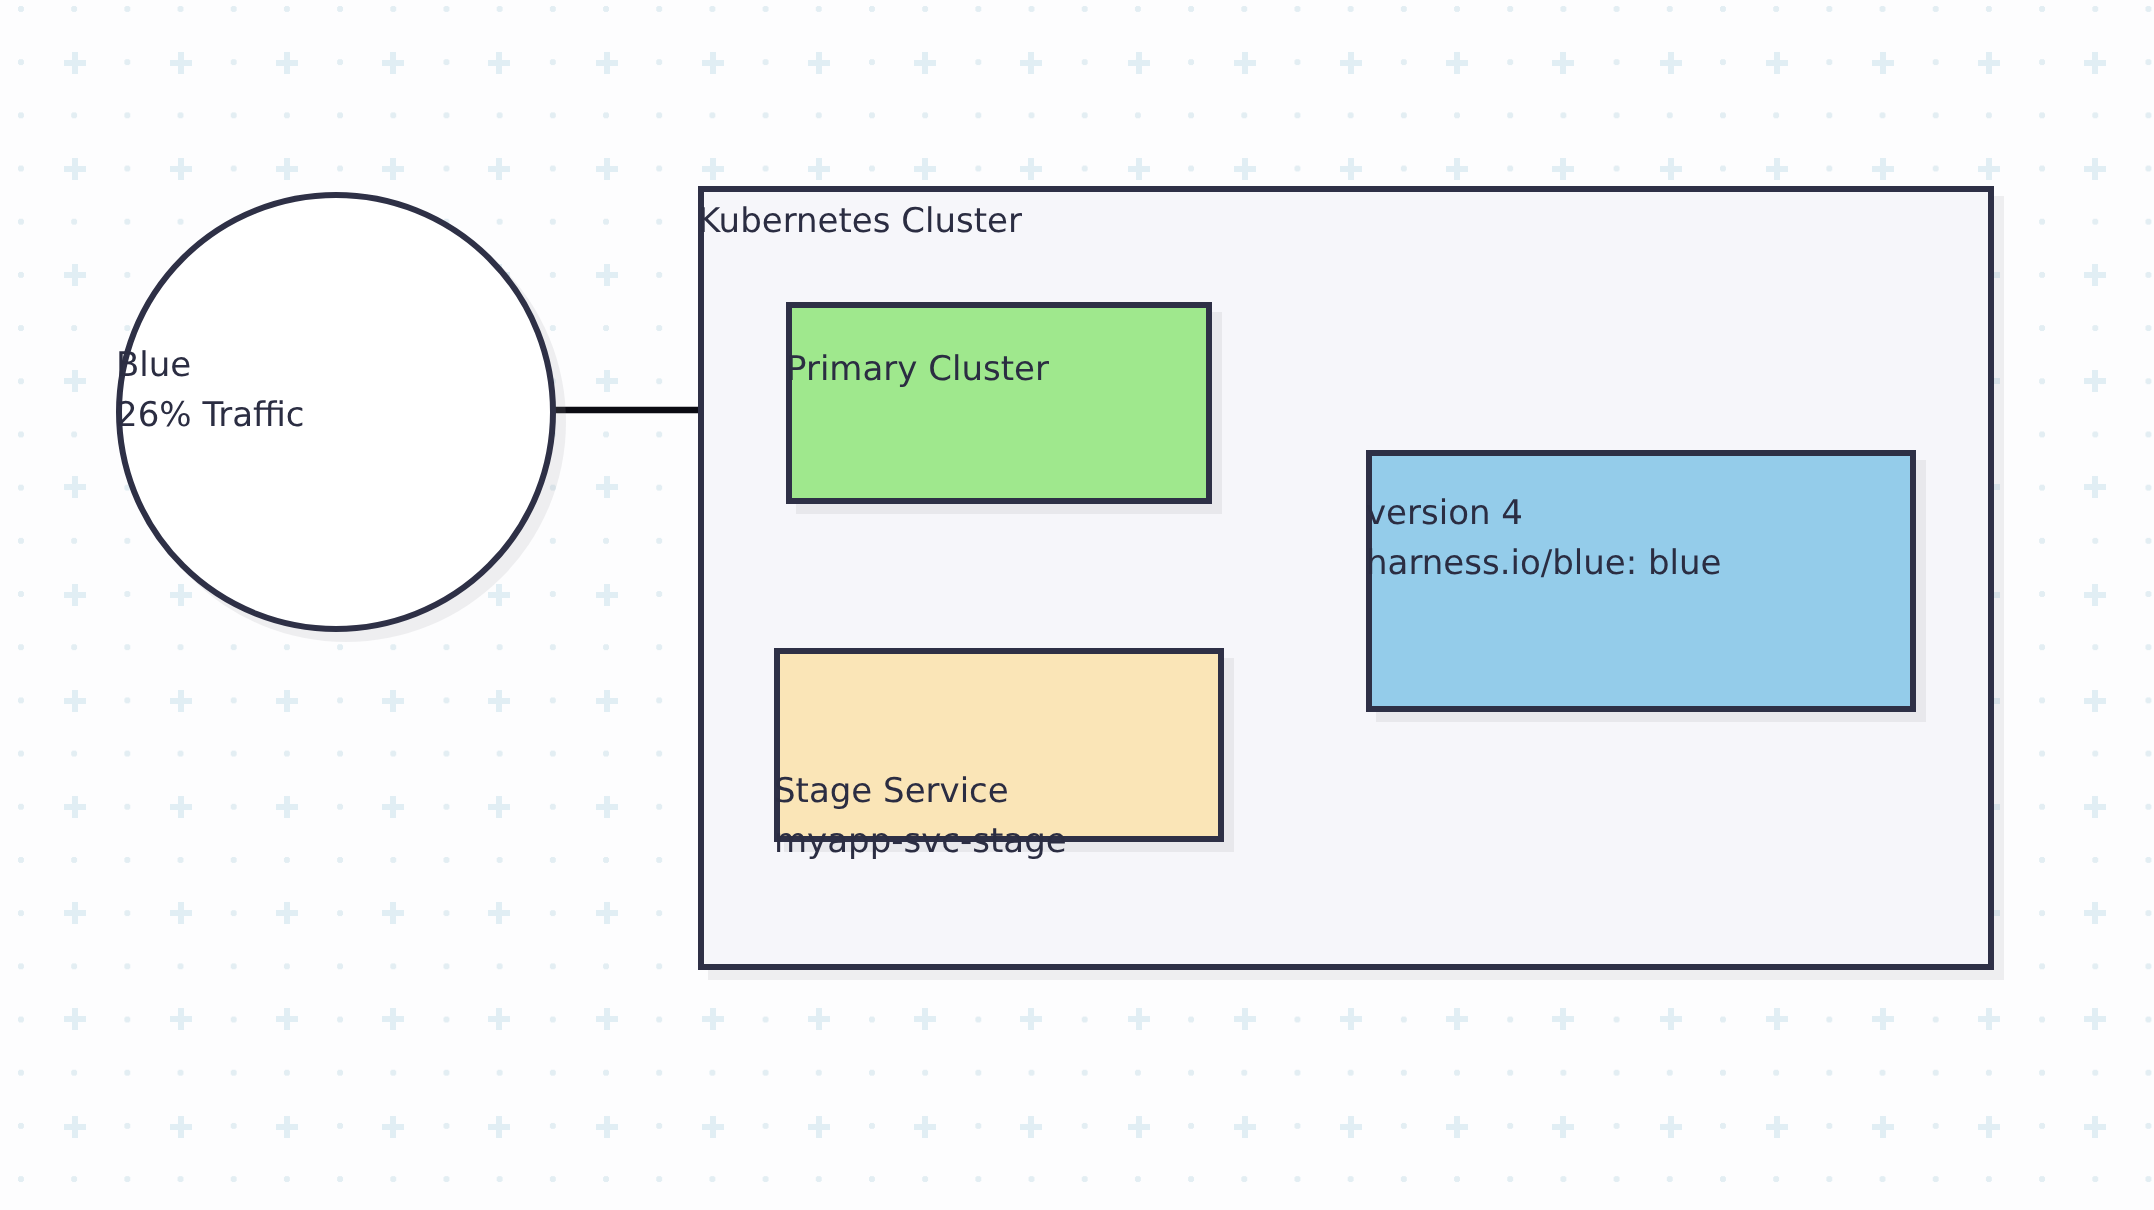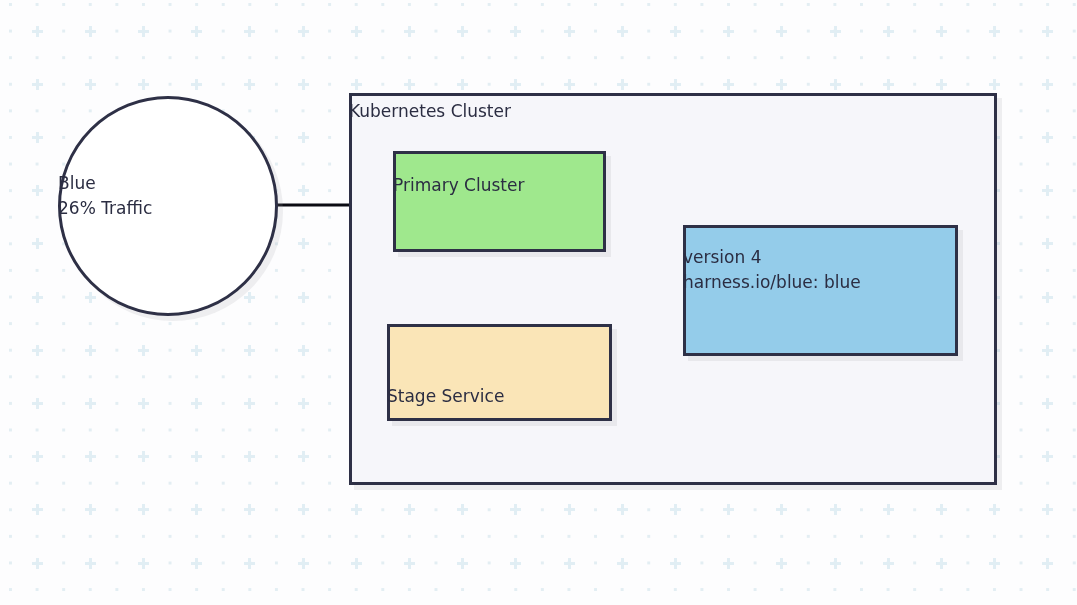--- a/index.html
+++ b/index.html
@@ -384,20 +384,21 @@
   </div>
 
   <div id="primary-service-box" class="box"></div>
   <div id="primary-service-label" class="node-text">
     <div>Primary Cluster</div>
   </div>
 
   <div id="stage-service-box" class="box"></div>
   <div id="stage-service-label" class="node-text">
     <div>Stage Service</div>
+    <div>myapp-svc-stage</div>
   </div>
 
   <div id="blue-pods-box" class="box"></div>
   <div id="blue-pods-label" class="node-text">
     <div>version 4</div>
     <div>harness.io/blue: blue</div>
   </div>
 
 </div>
 

